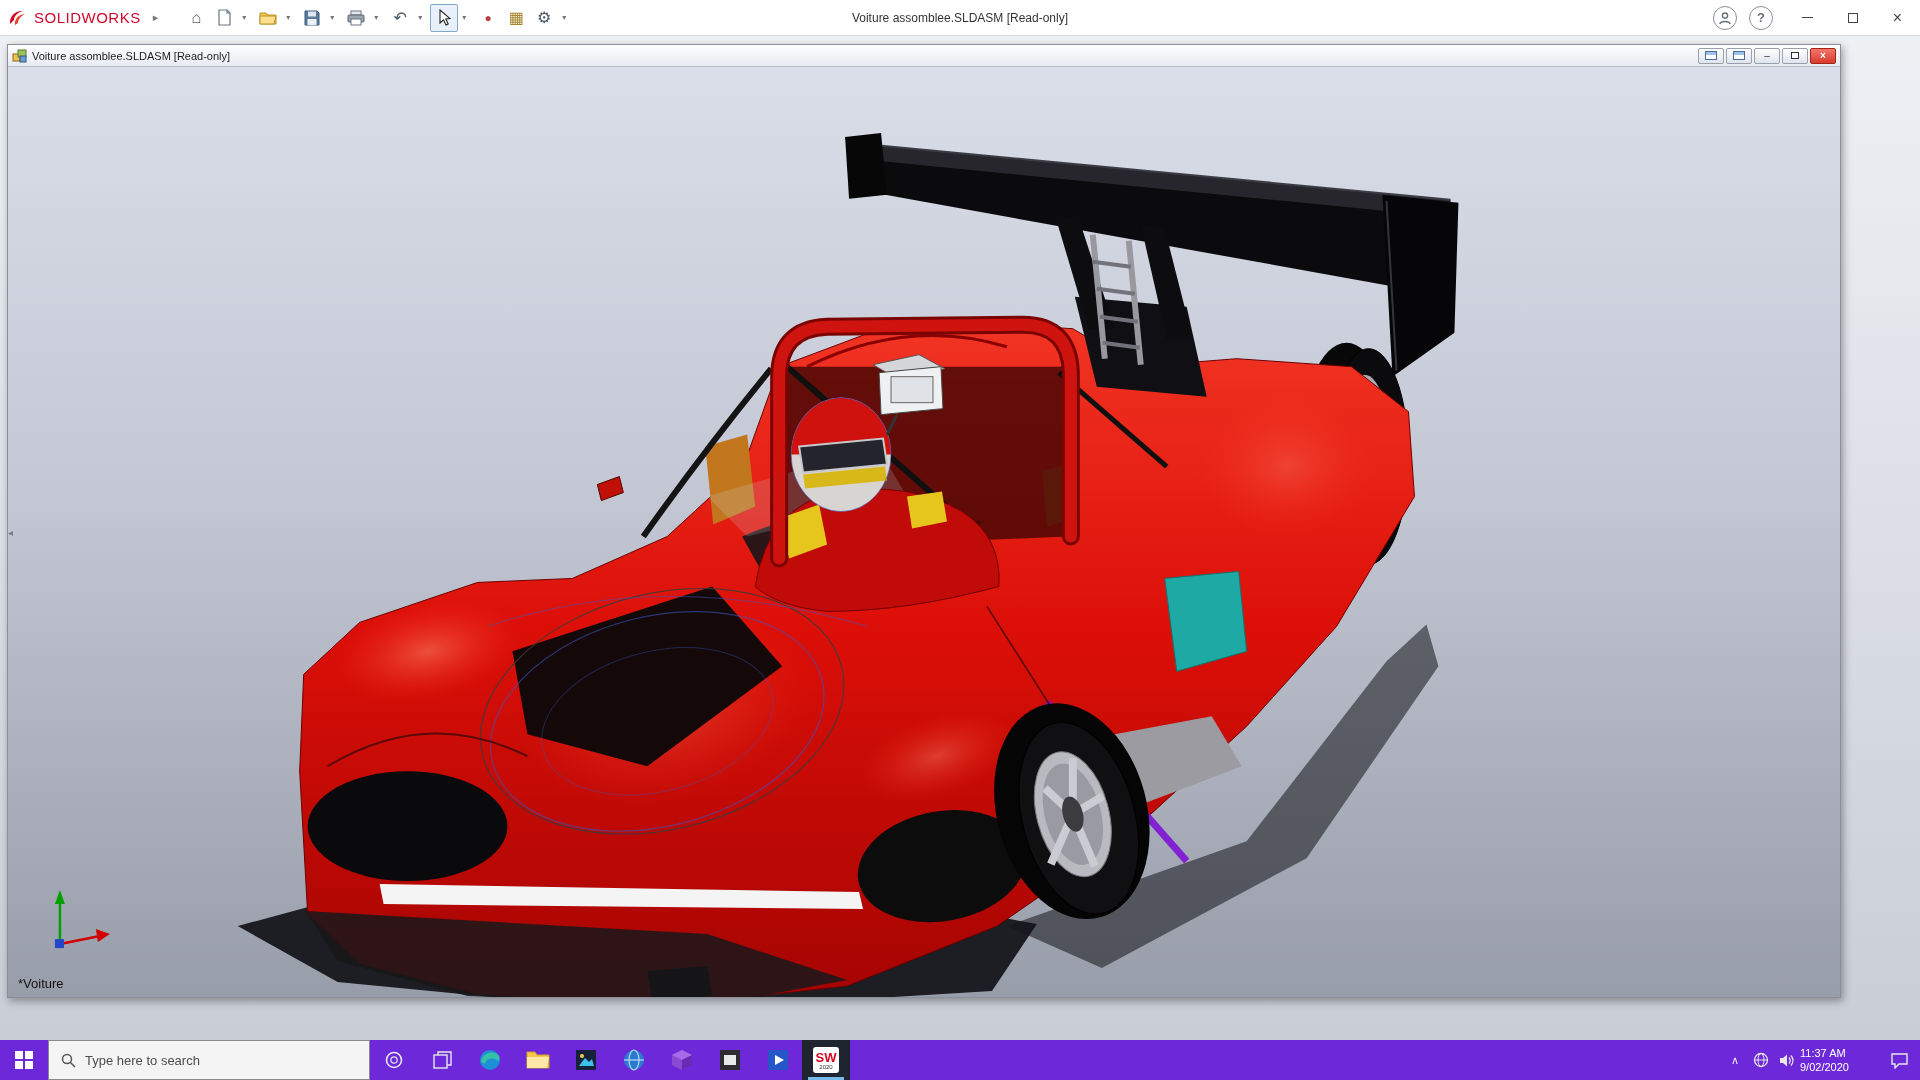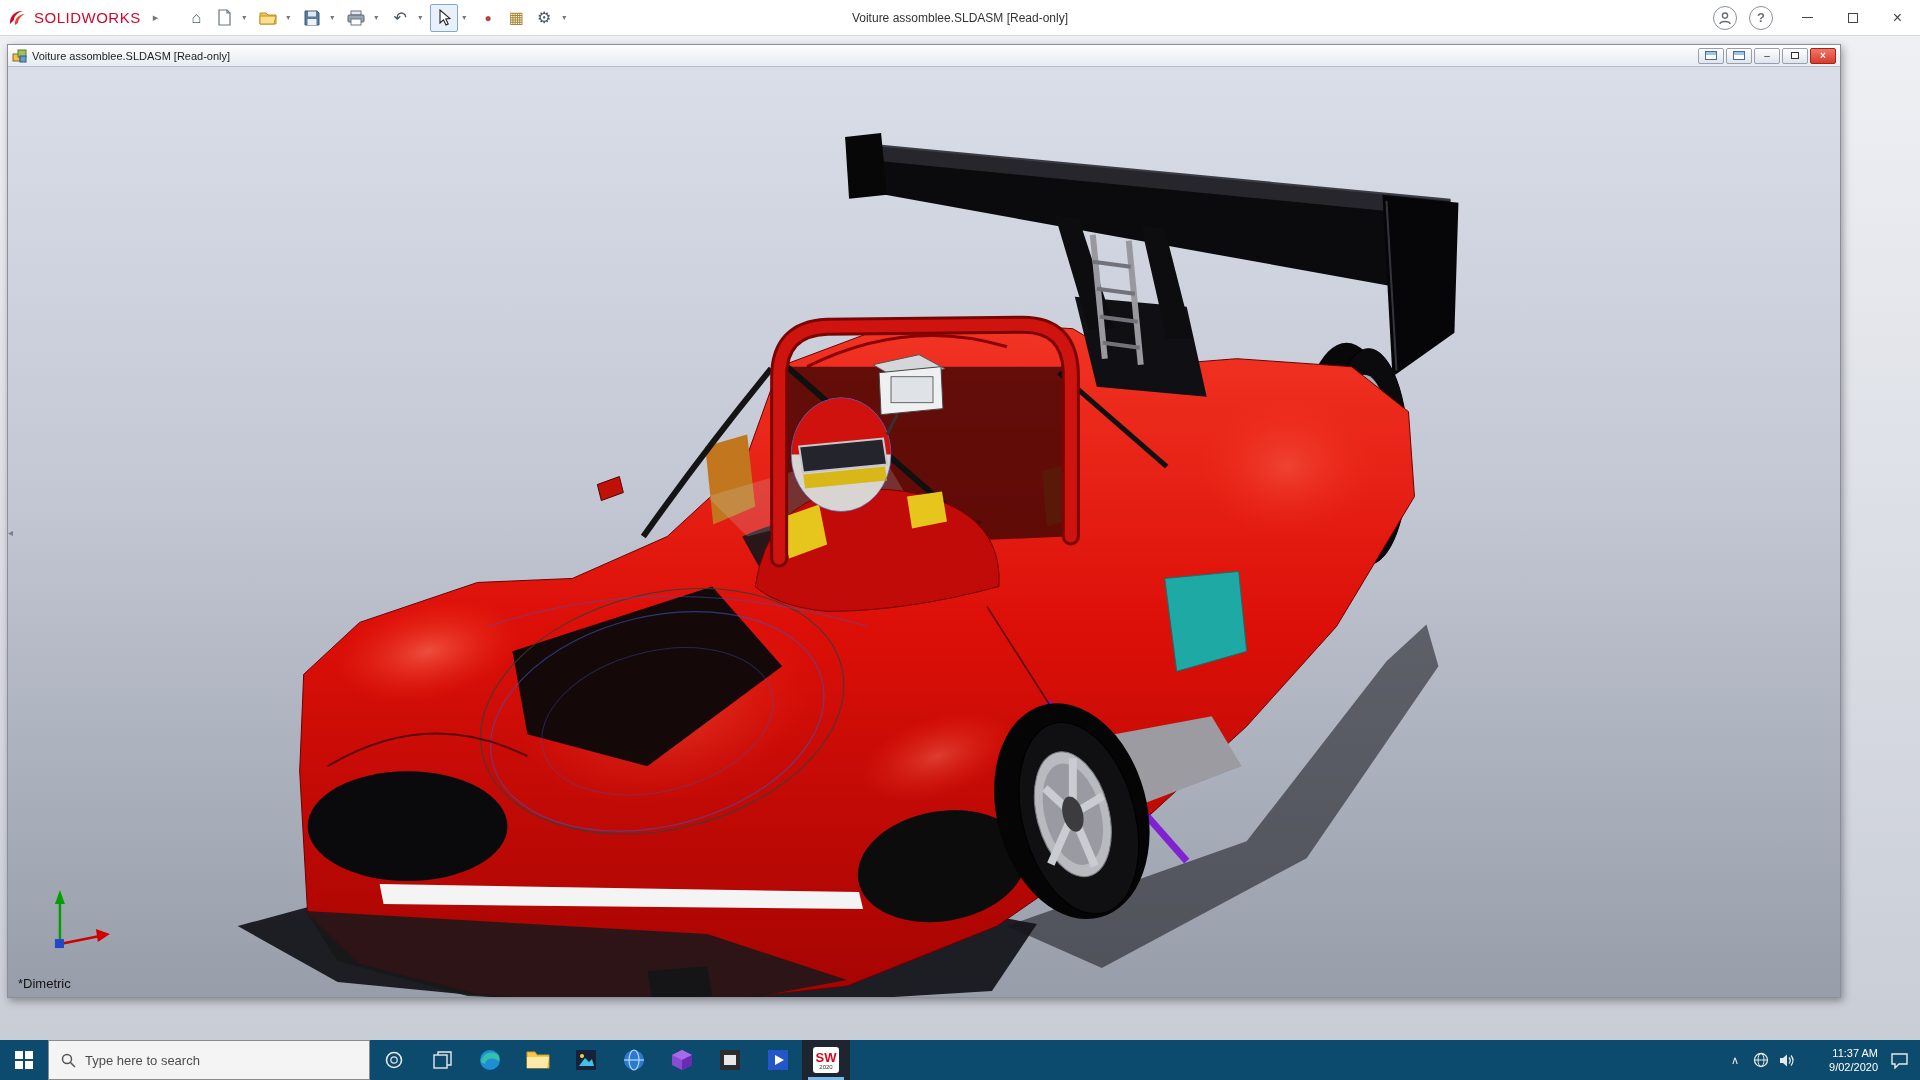--- a/index.html
+++ b/index.html
@@ -54,35 +54,35 @@
   
   .viewport { position:absolute; left:0; top:22px; width:1832px; height:930px;
     background:linear-gradient(#d9dee9 0%, #c3c8d4 45%, #989ea9 100%); overflow:hidden; }
   .vp-svg { position:absolute; inset:0; width:100%; height:100%; }
   .view-label { position:absolute; left:10px; bottom:6px; font-size:13px; color:#111; }
   .panel-tab { position:absolute; left:0px; top:452px; width:10px; height:26px; color:#7a8089;
     font-size:10px; display:flex; align-items:center; }
 
   
   .taskbar { position:absolute; left:0; bottom:0; width:1920px; height:40px;
-    background:#0c4a6e; display:flex; align-items:stretch; color:#fff; }
+    background:#6d28d9; display:flex; align-items:stretch; color:#fff; }
   .tk-btn { width:48px; display:flex; align-items:center; justify-content:center; }
   .tk-btn svg { display:block; }
   .tk-search { width:322px; background:#f4f4f4; border:1px solid #8a8a8a; display:flex;
     align-items:center; gap:9px; padding-left:12px; color:#4d4d4d; font-size:13px; }
   .tk-app { position:relative; width:48px; display:flex; align-items:center; justify-content:center; }
   .tk-app.active { background:#1e2530; }
   .tk-app.active::after { content:""; position:absolute; left:6px; right:6px; bottom:0; height:3px; background:#76b9ed; }
   .sw-tile { width:26px; height:26px; background:#fff; border-radius:3px; display:flex; flex-direction:column;
     align-items:center; justify-content:center; line-height:1; }
   .sw-tile .sw { color:#d40920; font-weight:bold; font-size:13px; }
   .sw-tile .yr { color:#333; font-size:6px; }
   .tray { margin-left:auto; display:flex; align-items:center; }
   .tray-ico { width:26px; height:40px; display:flex; align-items:center; justify-content:center; color:#e8e8e8; }
-  .clock { width:78px; text-align:right; font-size:11px; line-height:1.3; color:#fff; }
+  .clock { width:78px; text-align:left; font-size:11px; line-height:1.3; color:#fff; }
   .action-center { width:42px; height:40px; display:flex; align-items:center; justify-content:center; }
 </style>
 </head>
 <body>
 
 <div class="stage">
 
   <div class="app-titlebar">
     <div class="app-title">Voiture assomblee.SLDASM [Read-only]</div>
     <div class="brand">
@@ -349,21 +349,21 @@
           <g>
             <line x1="52" y1="878" x2="52" y2="836" stroke="#00a000" stroke-width="2.5"></line>
             <polygon points="47,838 57,838 52,824" fill="#00a000"></polygon>
             <line x1="52" y1="878" x2="92" y2="870" stroke="#d00000" stroke-width="2.5"></line>
             <polygon points="88,863 90,876 102,868" fill="#d00000"></polygon>
             <rect x="47" y="873" width="9" height="9" fill="#2048c8"></rect>
           </g>
         </svg>
 
         <span class="panel-tab">◂</span>
-        <span class="view-label">*Dimetric</span>
+        <span class="view-label">*Voiture</span>
       </div>
 
     </div>
   </div>
 
   <div class="taskbar">
     <div class="tk-btn">
       <svg width="18" height="18" viewBox="0 0 18 18">
         <rect x="0" y="0" width="8" height="8" fill="#fff"></rect>
           <rect x="10" y="0" width="8" height="8" fill="#fff"></rect>

